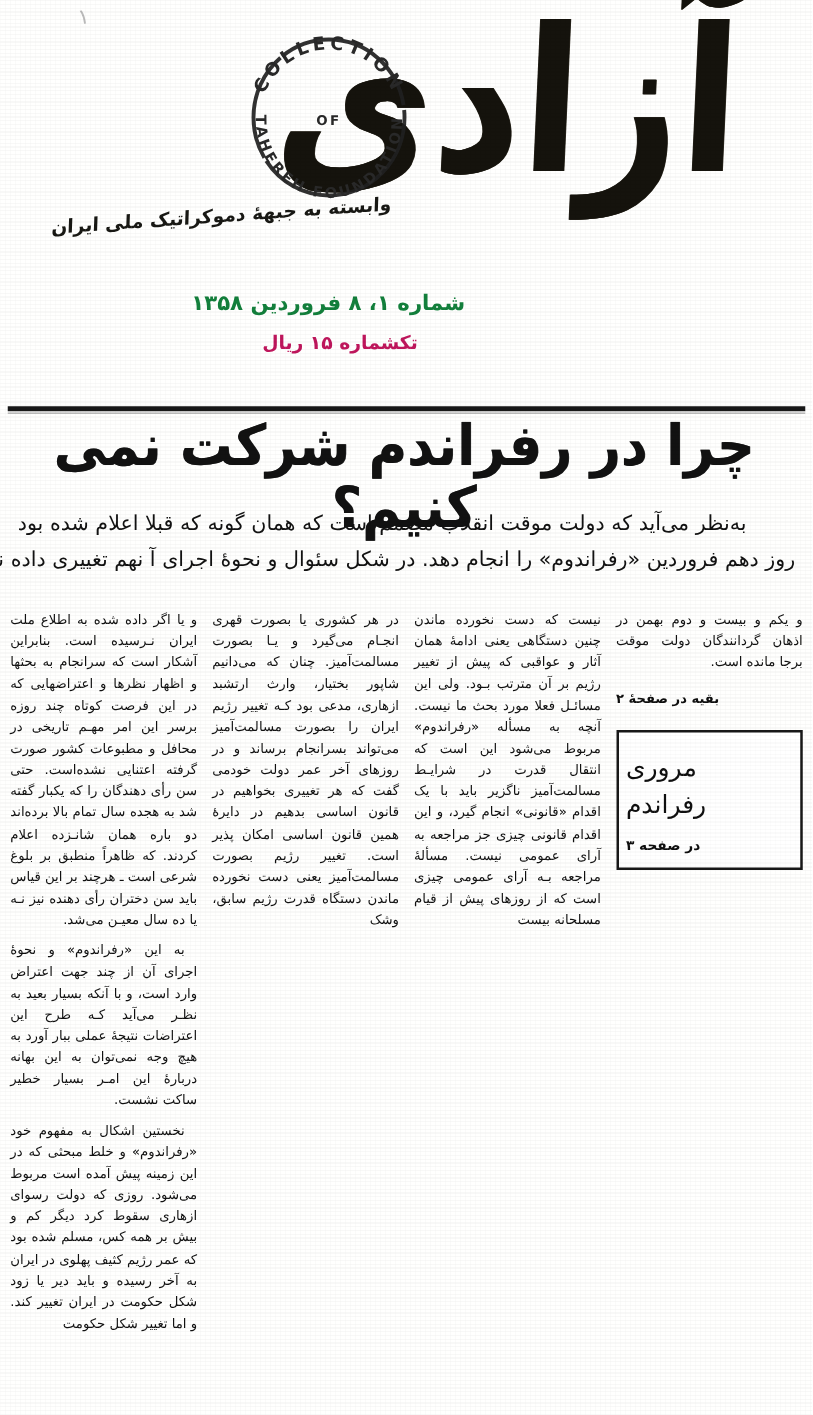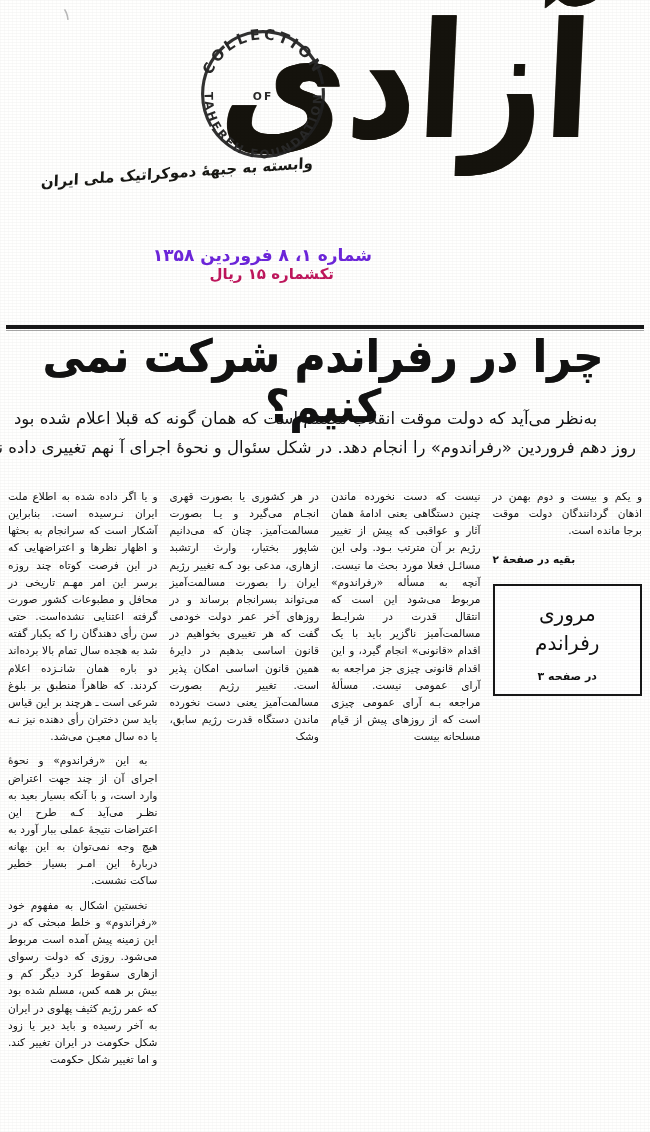--- a/index.html
+++ b/index.html
@@ -62,25 +62,25 @@
     font-size: 15px;
     color: #1a1a16;
     direction: rtl;
     font-weight: 600;
     transform: rotate(-4deg) skewX(-6deg);
     transform-origin: right center;
     white-space: nowrap;
   }
   .masthead-issue {
     position: absolute;
-    top: 245px;
+    top: 233px;
     right: 278px;
     font-size: 17px;
     font-weight: 700;
-    color: #6d28d9;
+    color: #15803d;
     direction: rtl;
     white-space: nowrap;
   }
   .masthead-price {
     position: absolute;
     top: 265px;
     right: 316px;
     font-size: 15px;
     font-weight: 700;
     color: #be185d;
@@ -190,21 +190,21 @@
     font-weight: 700;
     color: #111;
     direction: rtl;
   }
 
   
   .teaser-box {
     margin-top: 16px;
     border: 2px solid #1a1a1a;
     padding: 14px 6px 8px 6px;
-    text-align: center;
+    text-align: left;
     direction: rtl;
     background: #ffffff;
     box-shadow: inset 0 0 0 1px rgba(255,255,255,0.9);
   }
   .teaser-line {
     font-size: 20px;
     font-weight: 500;
     line-height: 1.45;
     color: #121212;
     font-family: "DejaVu Sans", sans-serif;

